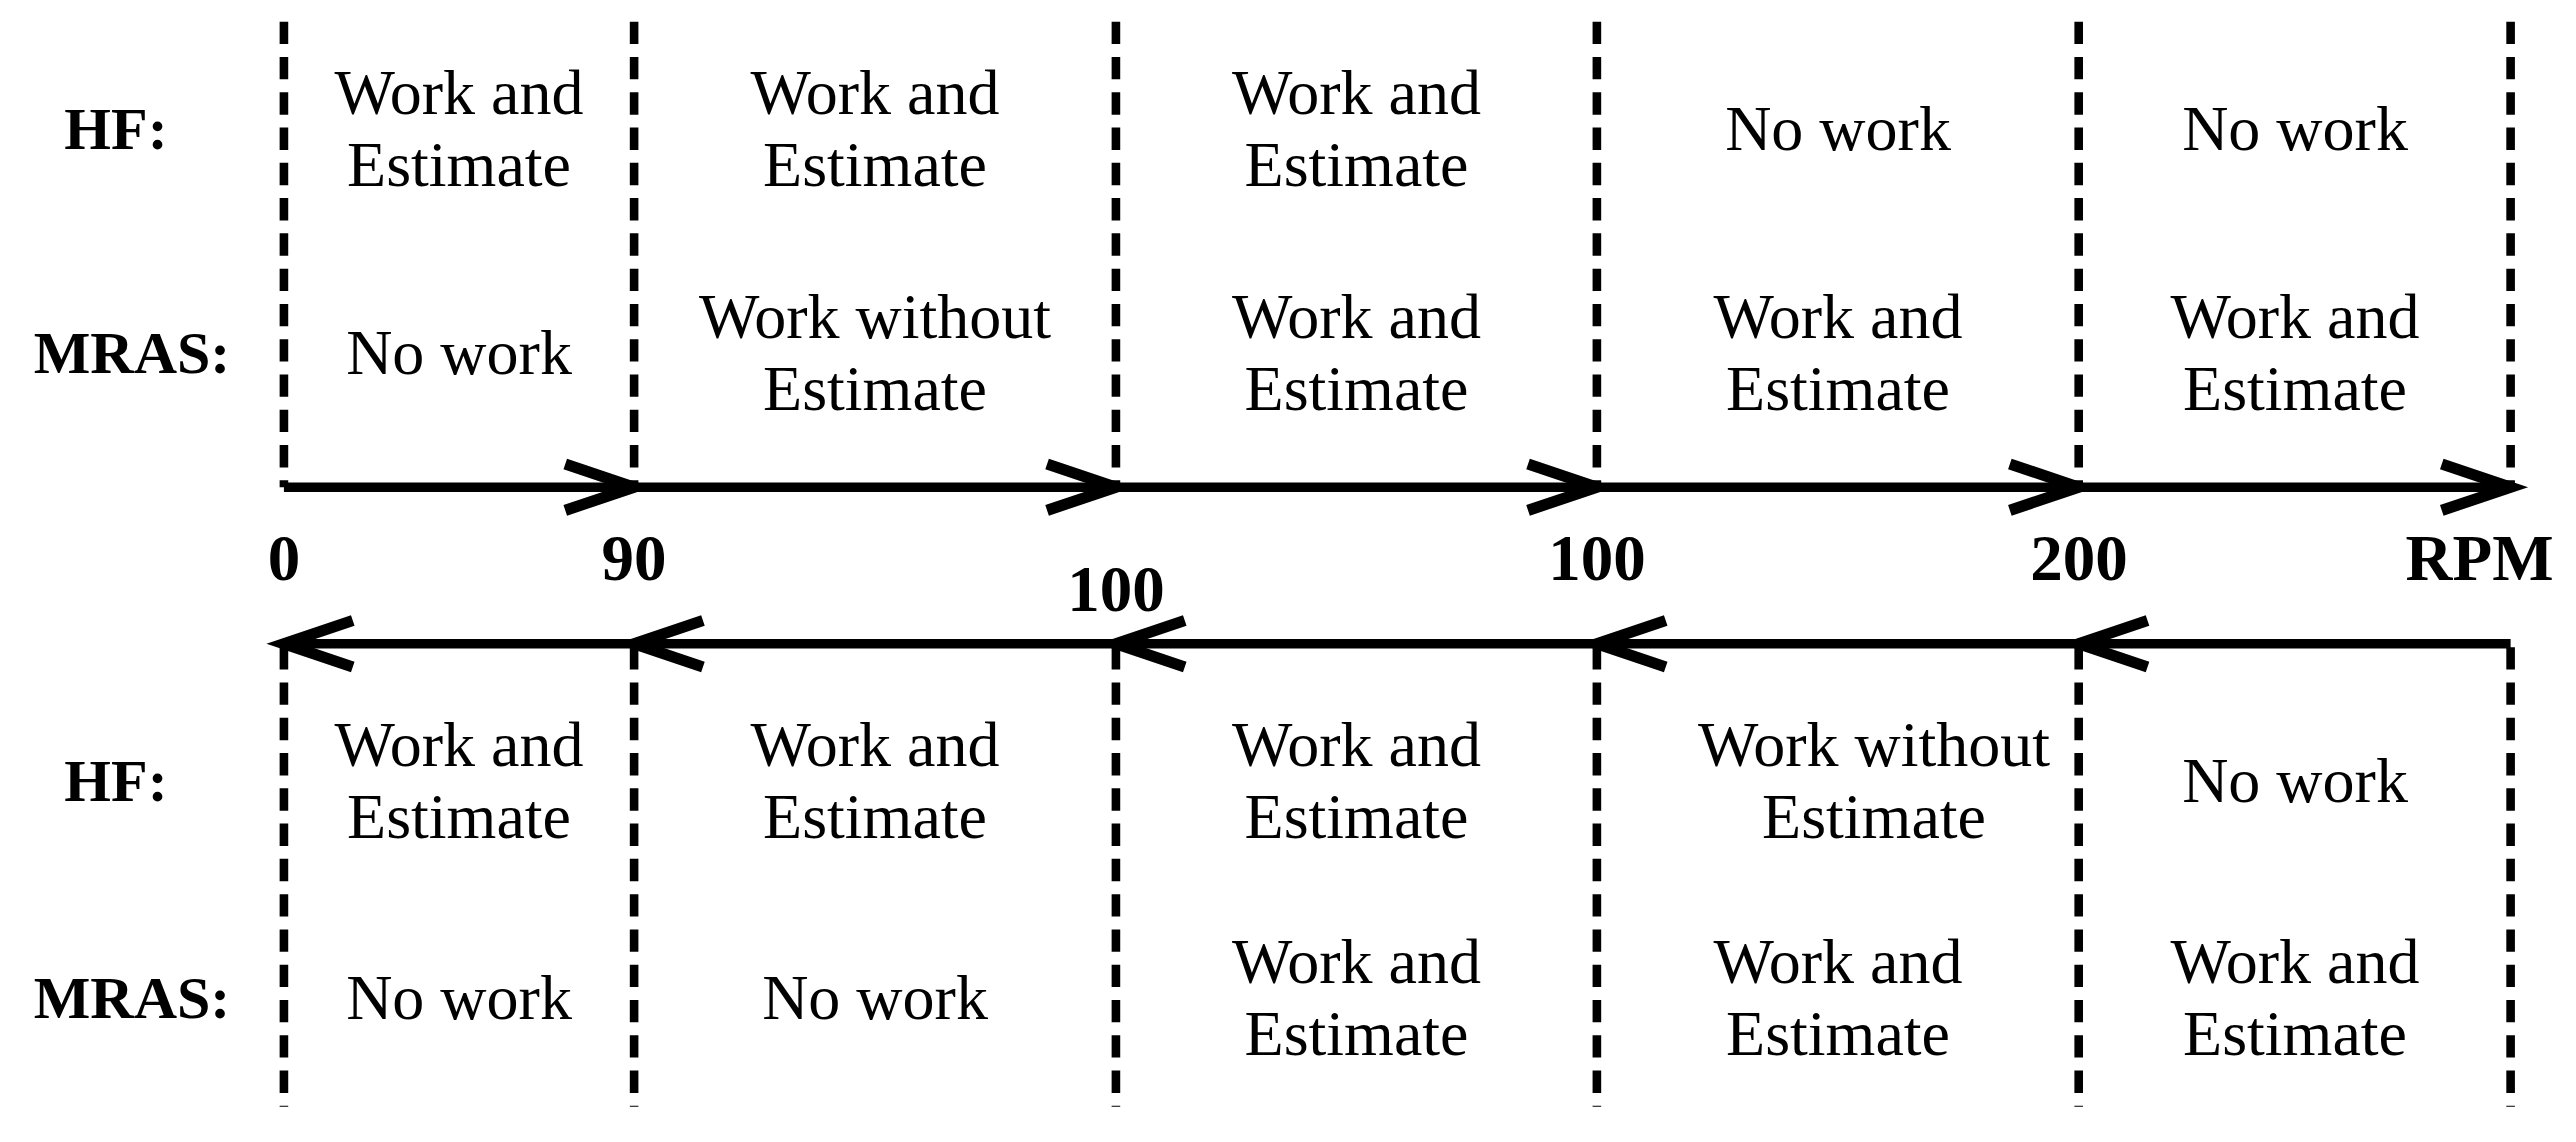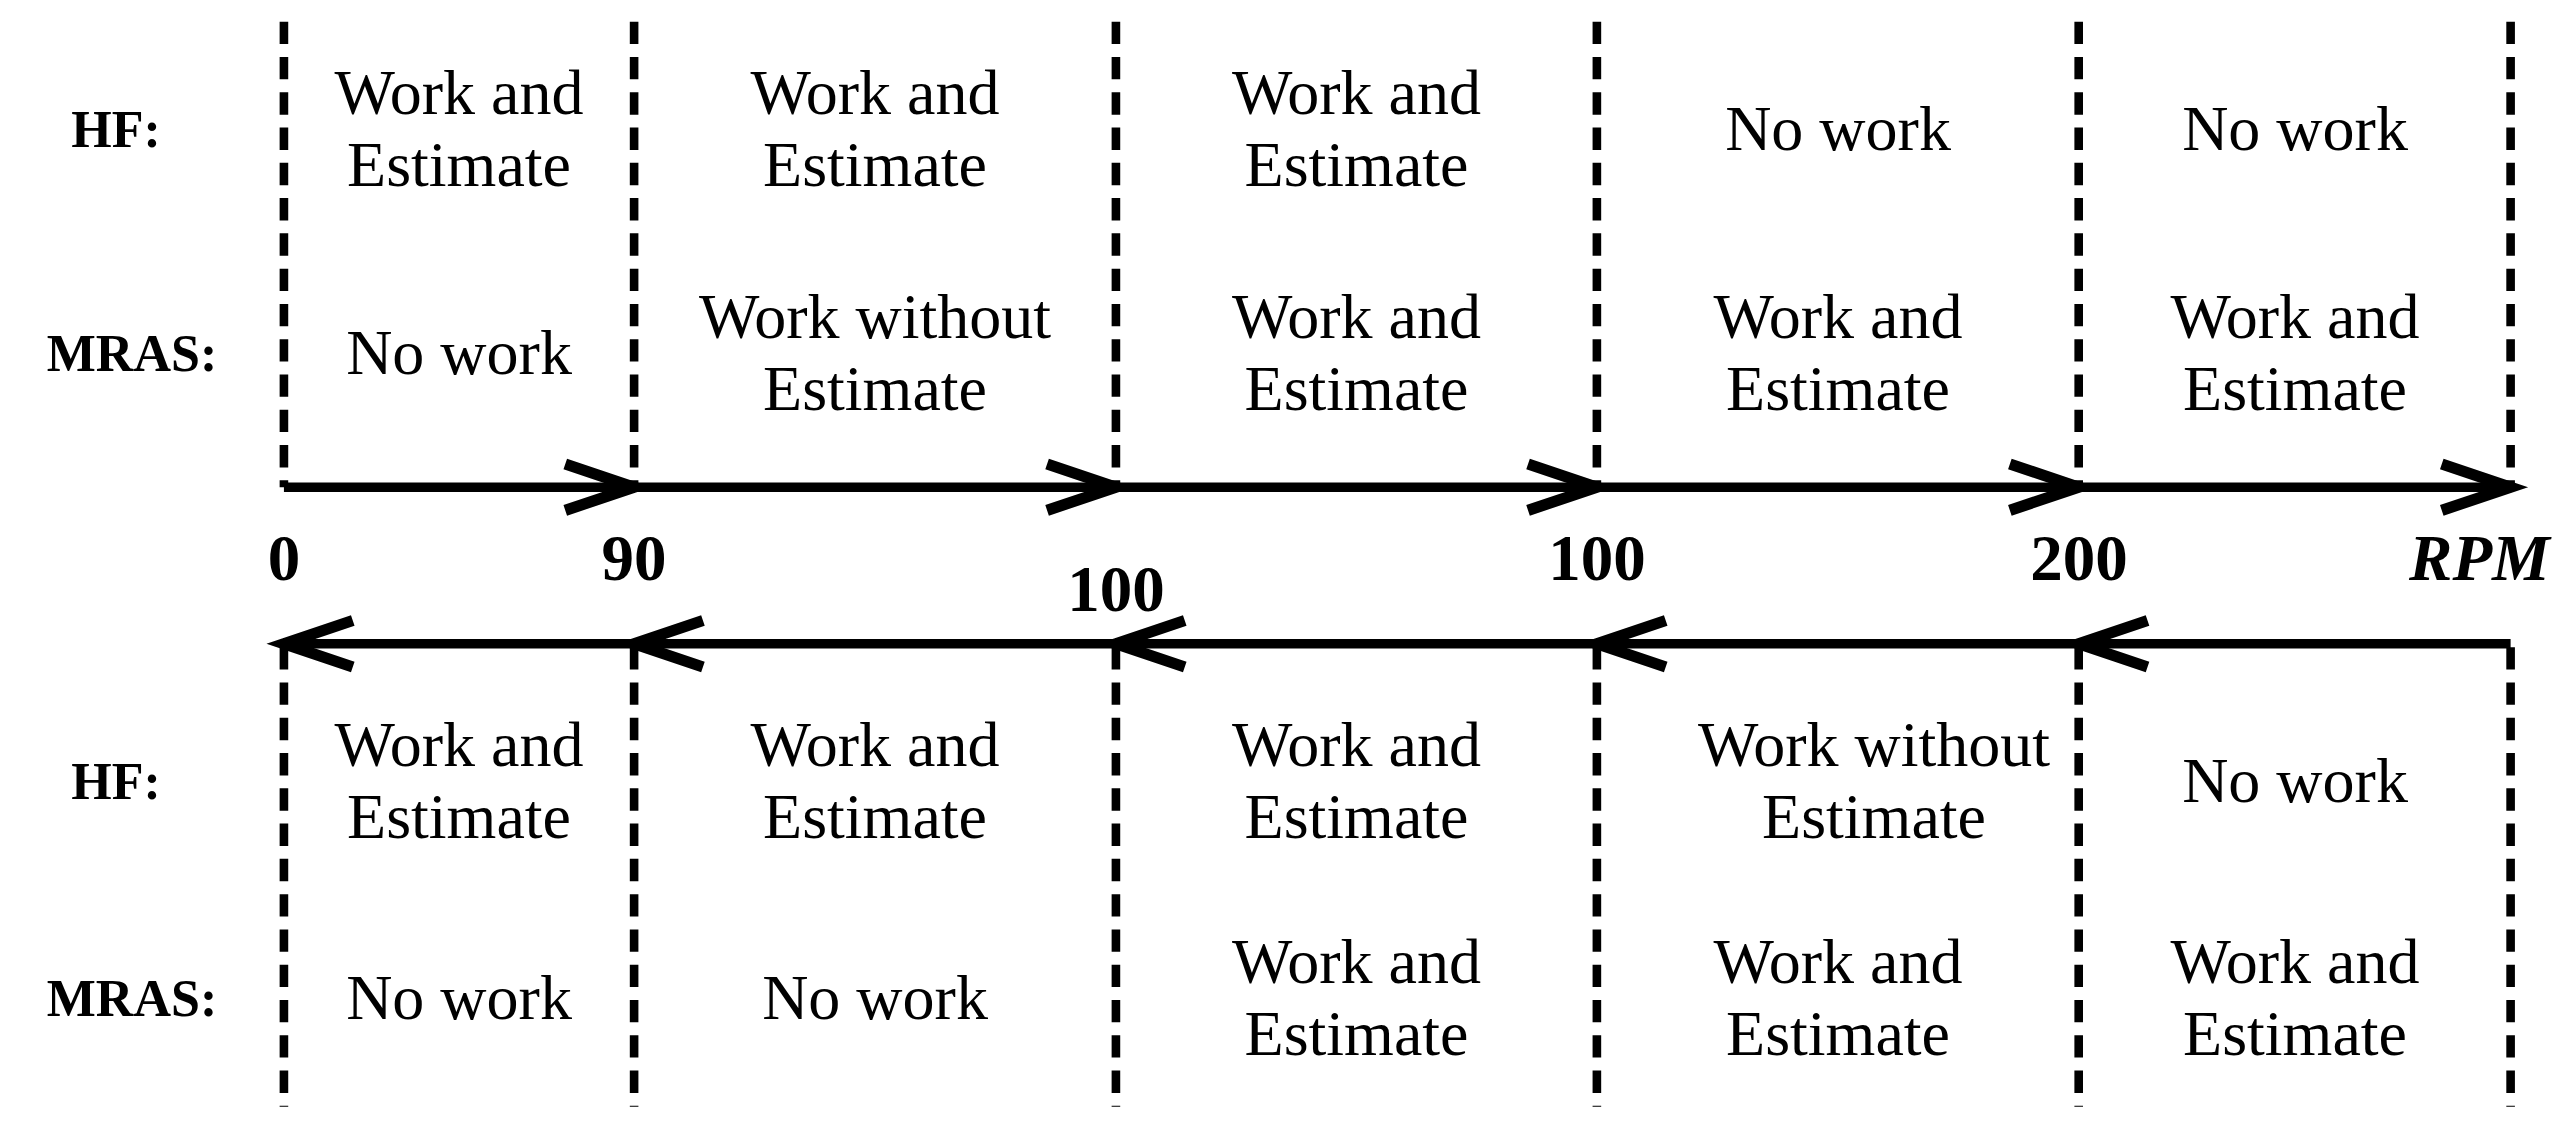--- a/index.html
+++ b/index.html
@@ -53,21 +53,21 @@
   .nudge-right { transform: translateX(36px); }
 
   .row-label {
     position: absolute;
     top: 0;
     height: 100%;
     display: flex;
     align-items: center;
     justify-content: center;
     font-weight: bold;
-    font-size: 52px;
+    font-size: 60px;
   }
   .lab-hf   { left: 17px; width: 198px; }
   .lab-mras { left: 16px;  width: 232px; }
 
   
   .ticks {
     position: absolute;
     left: 0;
     top: 515px;
     width: 2576px;
@@ -81,21 +81,21 @@
     align-items: center;
     justify-content: center;
     font-weight: bold;
     font-size: 65px;
   }
   .t0 { left: 198px;  width: 172px; }
   .t1 { left: 548px;  width: 172px; }
   .t2 { left: 1030px; width: 172px; margin-top: 31px; }
   .t3 { left: 1511px; width: 172px; }
   .t4 { left: 1993px; width: 172px; }
-  .t5 { left: 2383px; width: 193px; font-style: italic; }
+  .t5 { left: 2383px; width: 193px; }
 </style>
 </head>
 <body>
 
 <div class="canvas">
 
   <svg class="linework" viewBox="0 0 2994 1328">
     <g stroke="#000000" fill="none">
 
       <line x1="330" y1="25" x2="330" y2="566" stroke-width="10" stroke-dasharray="26 15"></line>

